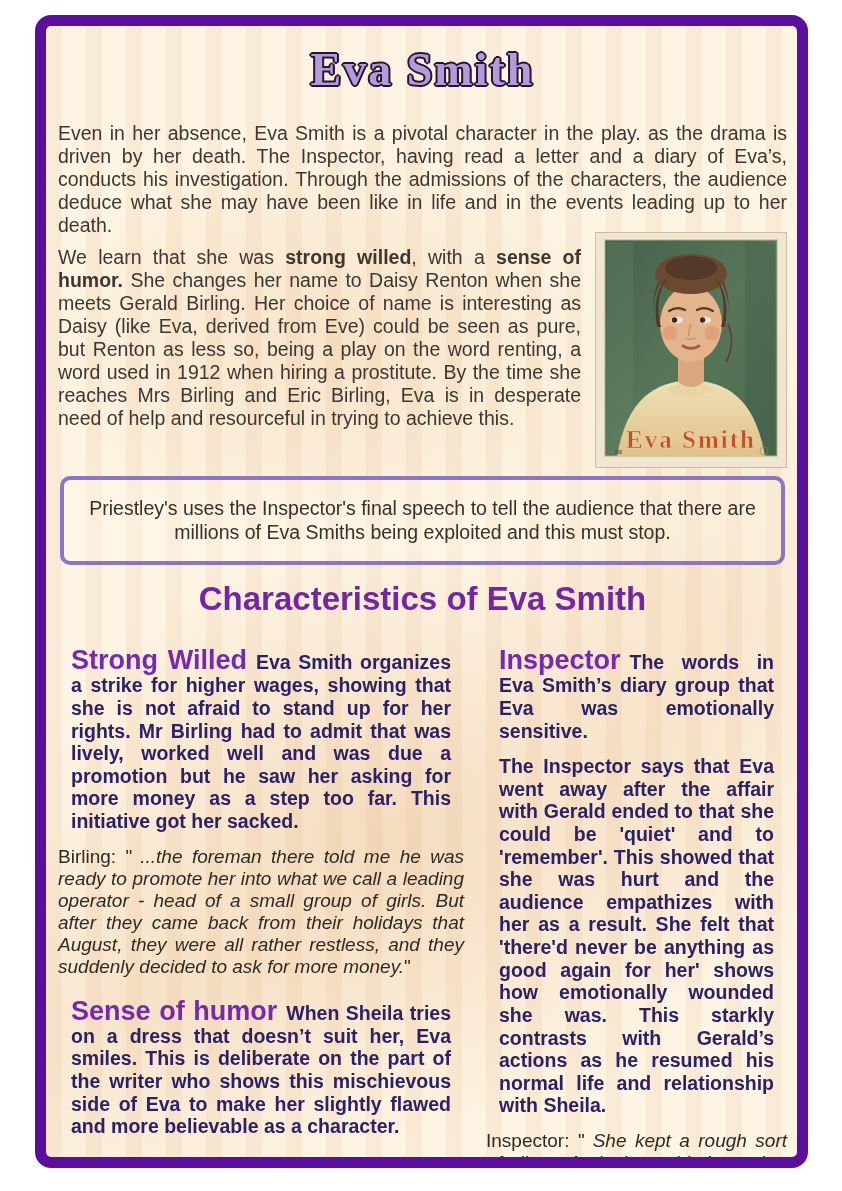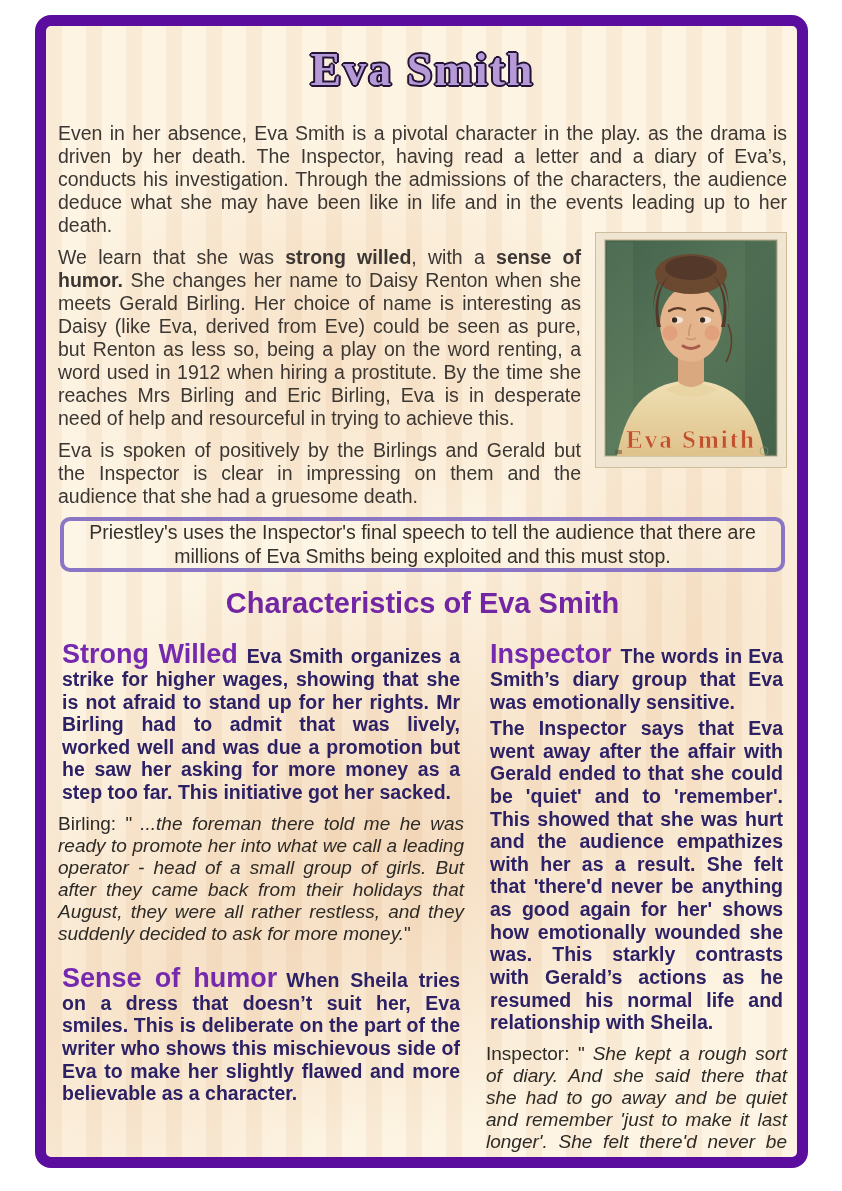--- a/index.html
+++ b/index.html
@@ -40,38 +40,38 @@
 
   .portrait{
     float:right;width:192px;height:236px;margin:-14px 0 8px 14px;
     padding:0;display:block;
   }
   .portrait svg{display:block;}
 
   .callout{
     clear:both;box-sizing:border-box;margin:4px 2px 0;
     border:4px solid #8a76c5;border-radius:10px;
-    padding:0 16px;text-align:center;
+    padding:17px 16px;text-align:center;
     font-size:19.5px;line-height:1.2;color:#35302b;
     background:rgba(255,250,240,0.25);
   }
 
   .char-heading{
     margin:16px 0 0;text-align:center;
-    font-size:29px;font-weight:700;color:#7226a4;line-height:1.1;
+    font-size:33px;font-weight:700;color:#7226a4;line-height:1.1;
   }
 
   .columns{display:flex;gap:22px;margin-top:17px;}
   .col-left{flex:0 0 406px;width:406px;}
   .col-right{flex:1 1 auto;min-width:0;}
 
   .sec{margin:0;}
   .sec + .sec{margin-top:20px;}
   .sec-body{
-    margin:4px;text-align:justify;font-weight:700;color:#2d2166;
+    margin:13px;text-align:justify;font-weight:700;color:#2d2166;
     font-size:19.5px;line-height:1.16;
   }
   .sec-head{
     font-size:27px;font-weight:700;color:#7529ae;padding-right:9px;line-height:1;
   }
   .quote{
     margin:9px 0 0;text-align:justify;color:#2e2a26;
     font-size:19px;line-height:1.16;font-weight:400;
   }
   .quote em{font-style:italic;margin-left:8px;}
@@ -139,21 +139,20 @@
           <path d="M88,114 q8,5 16,0" stroke="#a65a4c" stroke-width="3" fill="none" stroke-linecap="round"></path>
 
           <text x="96" y="216" text-anchor="middle" font-family="Liberation Serif, serif" font-size="25" font-weight="700" fill="#c0512c" stroke="#eed3a2" stroke-width="0.5" letter-spacing="2">Eva Smith</text>
           <circle cx="169" cy="219" r="4" stroke="#8d8d7c" stroke-width="1" fill="none" opacity="0.55"></circle>
           <rect x="20" y="218" width="7" height="4" fill="#5a4a38" opacity="0.5"></rect>
         </svg>
       </figure>
 
       <p><span>We learn that she was </span><b>strong willed</b><span>, with a </span><b>sense of humor.</b><span> She changes her name to Daisy Renton when she meets Gerald Birling. Her choice of name is interesting as Daisy (like Eva, derived from Eve) could be seen as pure, but Renton as less so, being a play on the word renting, a word used in 1912 when hiring a prostitute. By the time she reaches Mrs Birling and Eric Birling, Eva is in desperate need of help and resourceful in trying to achieve this.</span></p>
 
-      <p>Eva is spoken of positively by the Birlings and Gerald but the Inspector is clear in impressing on them and the audience that she had a gruesome death.</p>
     </div>
 
     <div class="callout">Priestley's uses the Inspector's final speech to tell the audience that there are millions of Eva Smiths being exploited and this must stop.</div>
 
     <h3 class="char-heading">Characteristics of Eva Smith</h3>
 
     <div class="columns">
 
       <div class="col-left">
         <div class="sec">

